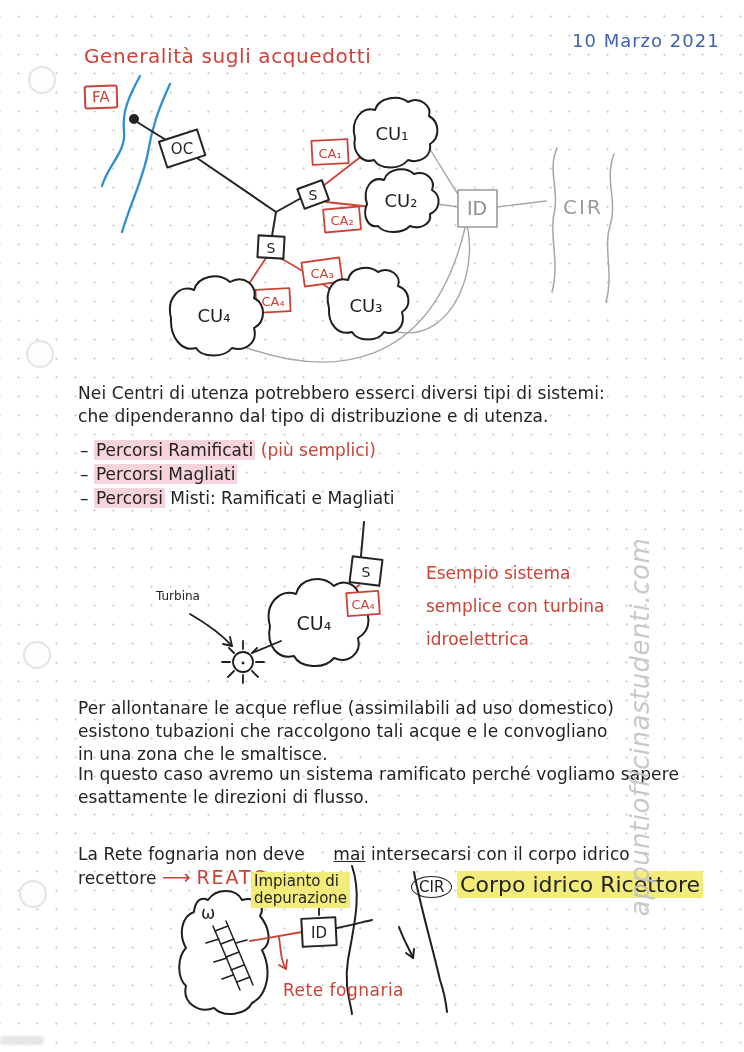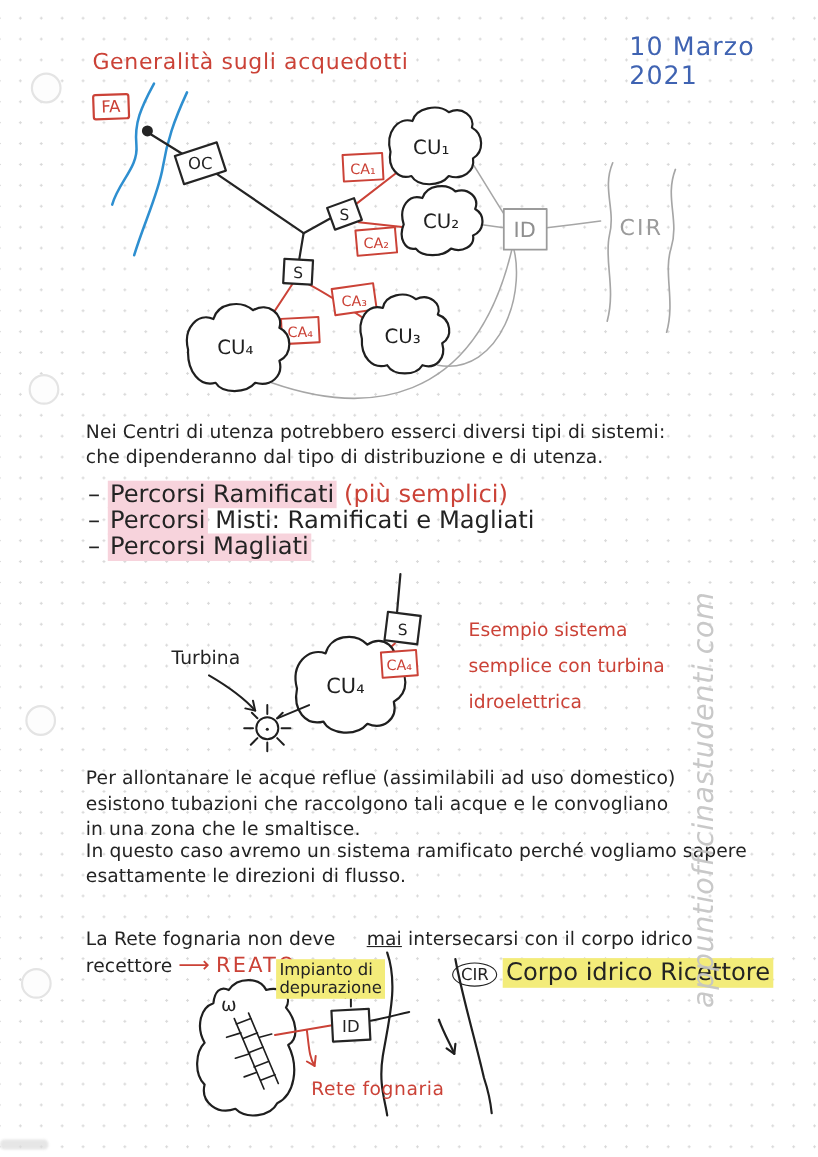--- a/index.html
+++ b/index.html
@@ -10,24 +10,24 @@
     font-family:"DejaVu Sans",sans-serif;color:#232323;
   }
   .abs{position:absolute;}
   .pre{white-space:pre-line;}
   .red{color:#cb4237;}
   .u{text-decoration:underline;margin-left:23px;}
   .pink-hl{background:#f7d3dc;padding:0 2px;}
   .yellow-hl{background:#f3ec7a;padding:1px 3px;}
   .para{font-size:17px;line-height:23px;letter-spacing:.1px;}
   .title{font-size:20px;letter-spacing:.6px;color:#cb4237;}
-  .date{font-size:23px;color:#3f63b2;letter-spacing:1px;}
+  .date{font-size:18px;color:#3f63b2;letter-spacing:1px;}
   .fa-box{border:2px solid #cb4237;border-radius:3px;color:#cb4237;
     font-size:15px;padding:1px 6px;transform:rotate(-2deg);}
-  .list-row{font-size:22px;line-height:24px;}
+  .list-row{font-size:17px;line-height:24px;}
   .caption{font-size:17px;line-height:33px;color:#cb4237;}
   .label-sm{font-size:15px;line-height:17px;}
   .circle-tag{border:1.7px solid #222;border-radius:50%;padding:1px 7px;display:inline-block;}
   .watermark{
     width:400px;text-align:center;transform:rotate(-90deg);
     font-style:italic;font-size:26px;color:#c4c4c4;letter-spacing:.5px;opacity:.92;
   }
   .hole{width:24px;height:24px;border-radius:50%;border:2px solid #e4e4e4;background:#fdfdfd;}
   .smudge{width:44px;height:9px;background:#dcdcdc;border-radius:4px;opacity:.7;filter:blur(1px);}
   svg text{font-family:"DejaVu Sans",sans-serif;}
@@ -182,29 +182,29 @@
   <div class="abs para pre" style="left:78px;top:382px;width:660px;">Nei Centri di utenza potrebbero esserci diversi tipi di sistemi:
 che dipenderanno dal tipo di distribuzione e di utenza.</div>
 
   <div class="abs" style="left:80px;top:438px;">
     <div class="list-row">
       <span>–</span>
       <span class="pink-hl">Percorsi Ramificati</span><span></span><span class="red"> (più semplici)</span>
     </div>
     <div class="list-row">
       <span>–</span>
-      <span class="pink-hl">Percorsi</span><span> Misti: Ramificati e Magliati</span><span class="red"></span>
+      <span class="pink-hl">Percorsi Magliati</span><span></span><span class="red"></span>
     </div>
     <div class="list-row">
       <span>–</span>
-      <span class="pink-hl">Percorsi Magliati</span><span></span><span class="red"></span>
+      <span class="pink-hl">Percorsi</span><span> Misti: Ramificati e Magliati</span><span class="red"></span>
     </div>
   </div>
 
-  <div class="abs" style="left:156px;top:589px;font-size:17px;">Turbina</div>
+  <div class="abs" style="left:156px;top:589px;font-size:12px;">Turbina</div>
   <div class="abs caption pre" style="left:426px;top:557px;">Esempio sistema
 semplice con turbina
 idroelettrica</div>
 
   <div class="abs para pre" style="left:78px;top:697px;width:670px;">Per allontanare le acque reflue (assimilabili ad uso domestico)
 esistono tubazioni che raccolgono tali acque e le convogliano
 in una zona che le smaltisce.</div>
   <div class="abs para pre" style="left:78px;top:763px;width:670px;">In questo caso avremo un sistema ramificato perché vogliamo sapere
 esattamente le direzioni di flusso.</div>
 

